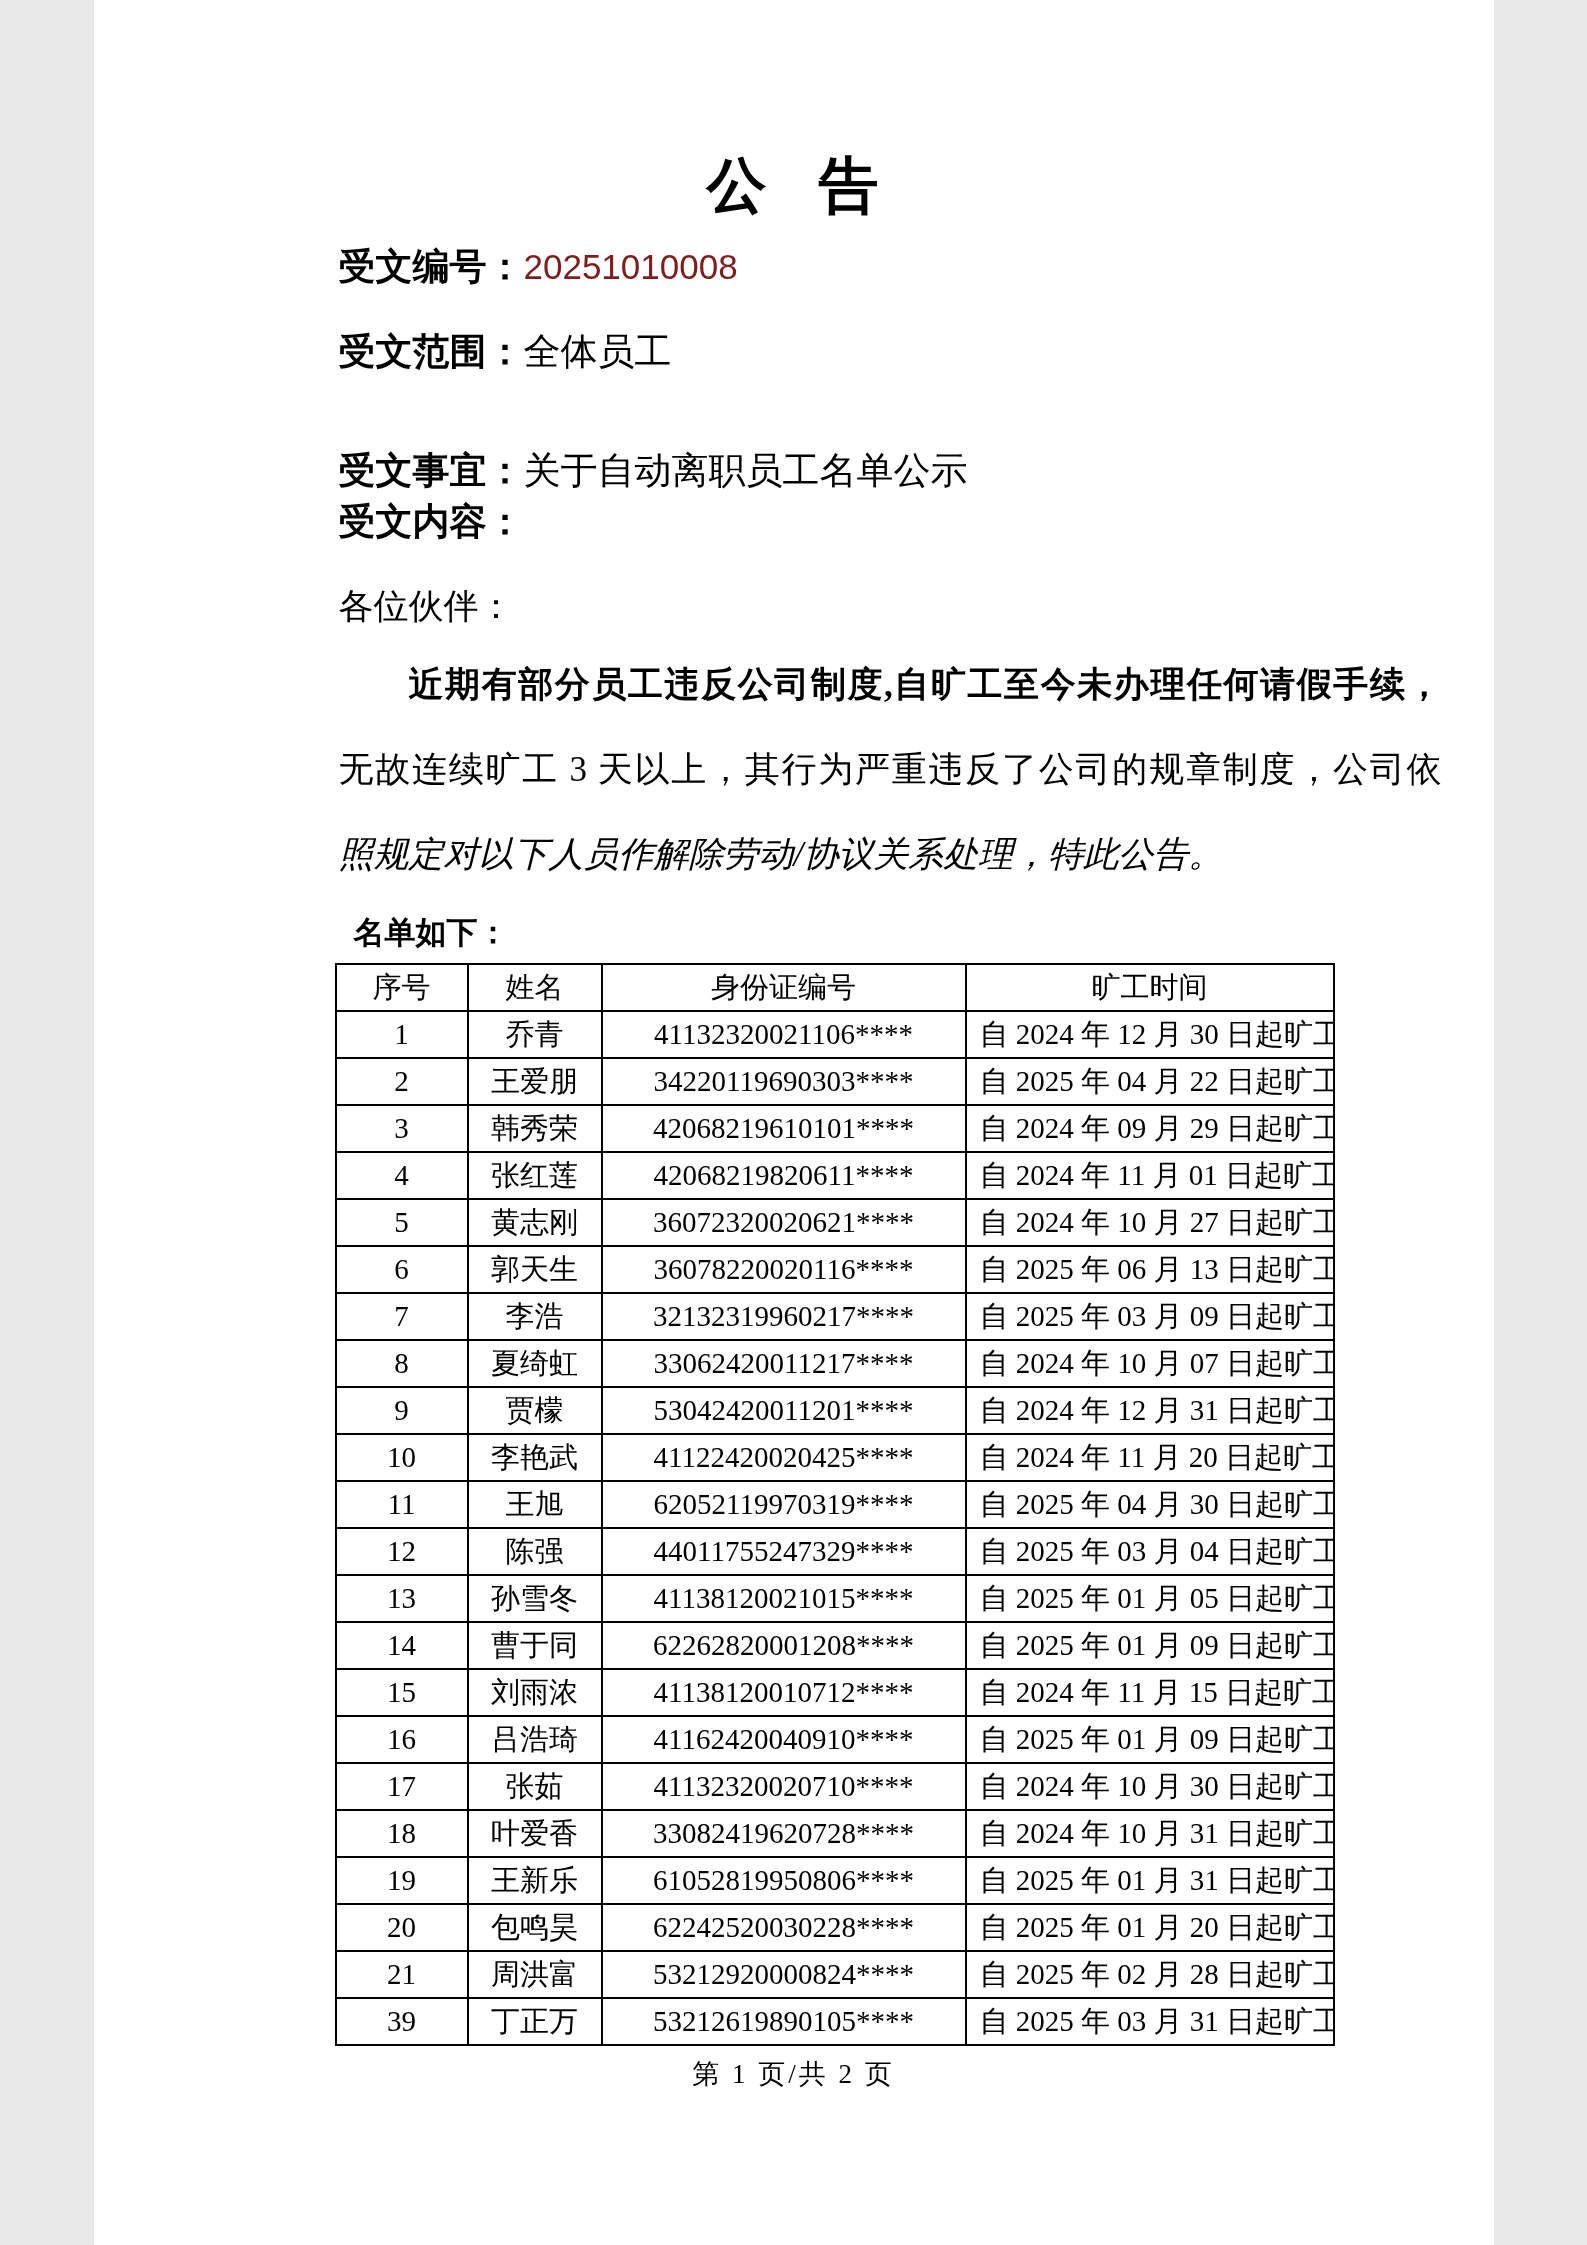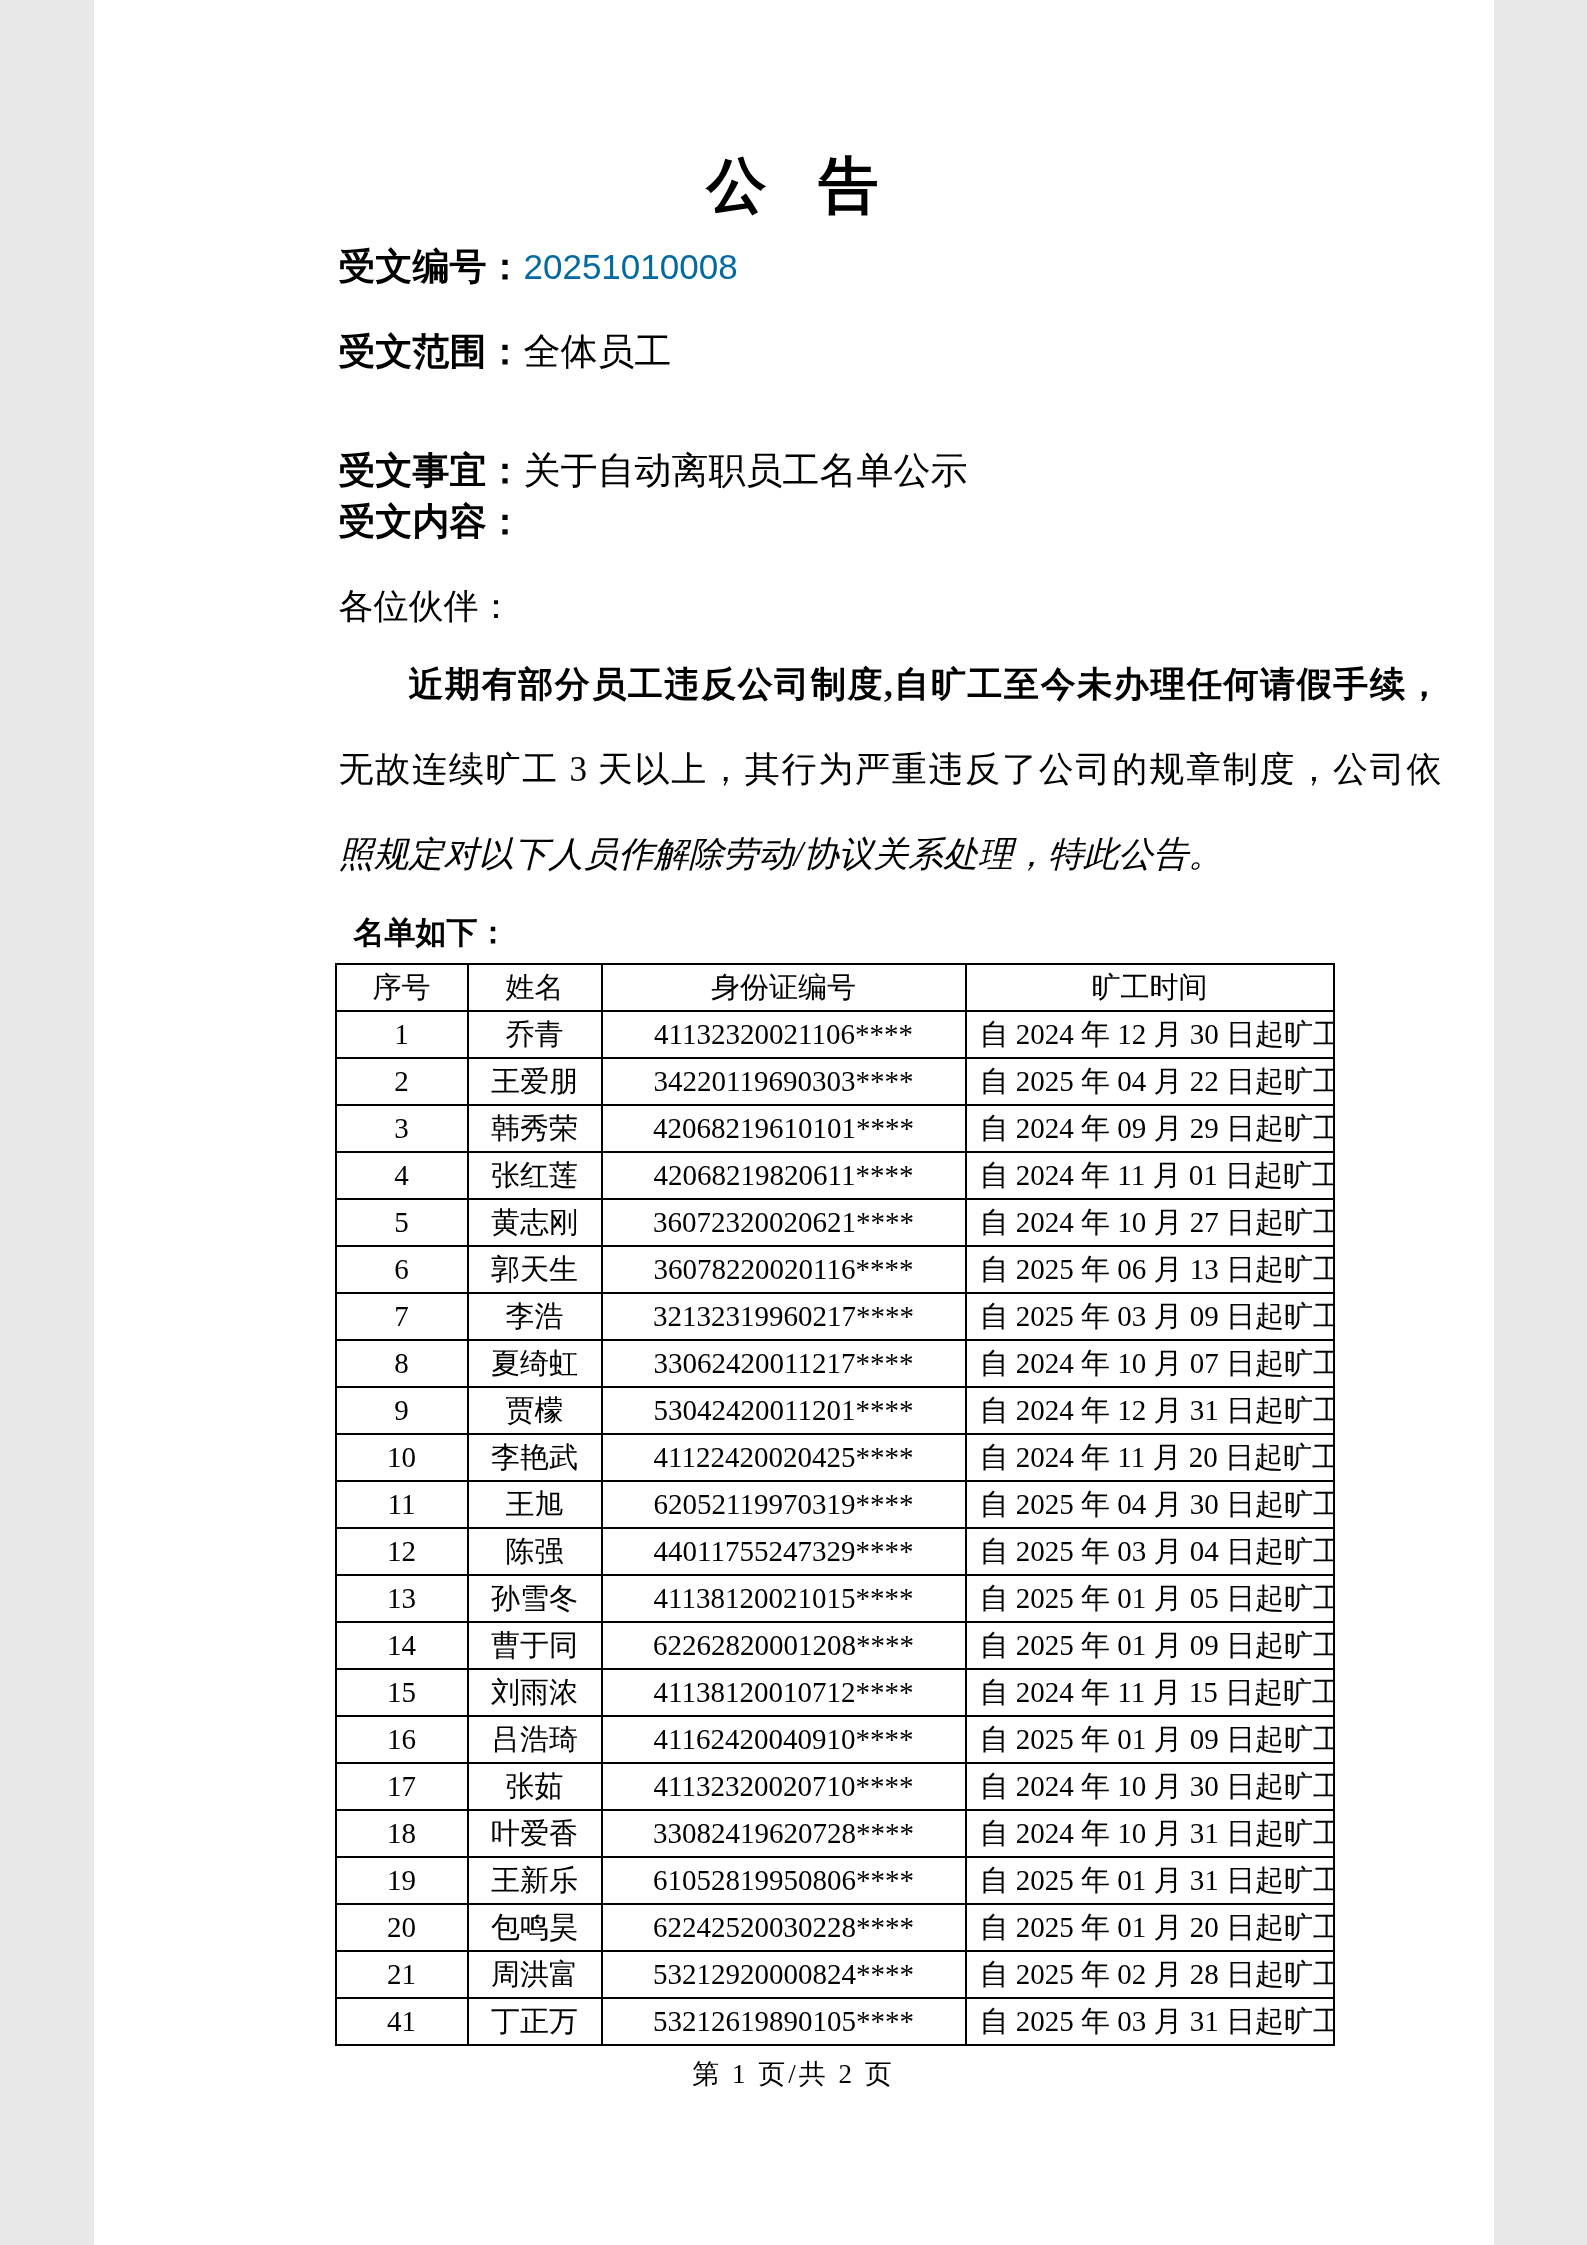--- a/index.html
+++ b/index.html
@@ -15,21 +15,21 @@
   .doc-title{
     position:absolute;top:146px;left:0;width:100%;
     text-align:center;
     font-size:60px;font-weight:bold;
     word-spacing:0.55em;
     letter-spacing:2px;
   }
   .meta-line{position:absolute;left:245px;font-size:37px;white-space:nowrap;}
   .meta-line .label{font-weight:bold;}
   .meta-line .value{font-weight:normal;}
-  .value-num{font-family:"Liberation Sans", sans-serif;font-size:35px;color:#0369a1;}
+  .value-num{font-family:"Liberation Sans", sans-serif;font-size:35px;color:#7f1d1d;}
   #meta-0{top:242px;}
   #meta-1{top:327px;}
   #meta-2{top:412px;margin-top:34px;}
   #meta-3{top:497px;}
   .salutation{position:absolute;left:245px;top:583px;font-size:35px;}
   .para-line{
     position:absolute;left:245px;width:1103px;
     font-size:35px;line-height:46px;
   }
   .para-line.stretch{text-align:justify;text-align-last:justify;}
@@ -232,21 +232,21 @@
           <td class="col2">62242520030228****</td>
           <td class="col3">自 2025 年 01 月 20 日起旷工</td>
         </tr>
         <tr>
           <td class="col0">21</td>
           <td class="col1">周洪富</td>
           <td class="col2">53212920000824****</td>
           <td class="col3">自 2025 年 02 月 28 日起旷工</td>
         </tr>
         <tr>
-          <td class="col0">41</td>
+          <td class="col0">39</td>
           <td class="col1">丁正万</td>
           <td class="col2">53212619890105****</td>
           <td class="col3">自 2025 年 03 月 31 日起旷工</td>
         </tr>
       </tbody>
   </table>
 
   <div class="page-footer">第 1 页/共 2 页</div>
 
   <div class="stamp">

